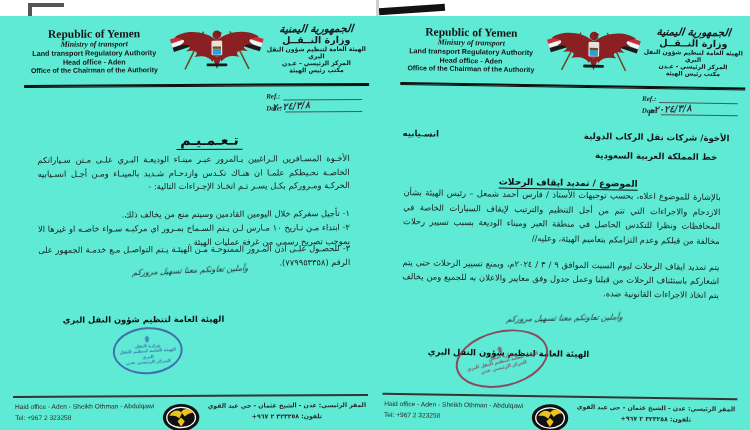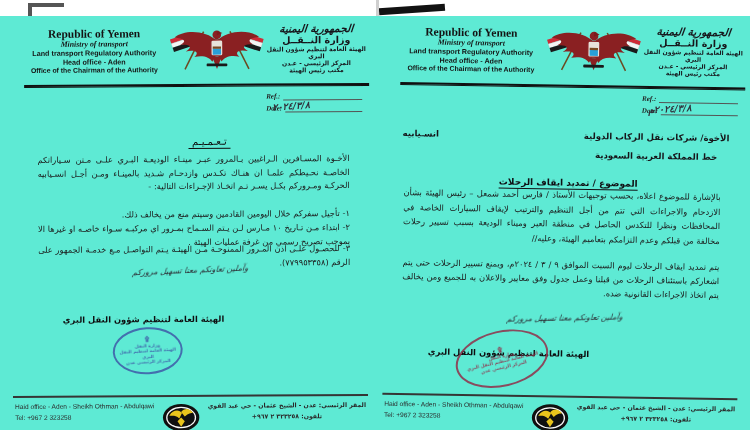--- a/index.html
+++ b/index.html
@@ -38,21 +38,21 @@
              font-size:7px; color:#222; }
   .rd-line { display:flex; align-items:flex-end; margin-bottom:4px; }
   .rd-fill { flex:1; border-bottom:0.8px solid #555; height:7px; margin-left:3px; }
   .hand-date { position:absolute; top:8px; left:6px; font-family:"DejaVu Sans", sans-serif;
                font-style:italic; font-size:9.5px; color:#31323c; transform:rotate(-4deg);
                letter-spacing:1px; white-space:nowrap; }
 
   
   .body-p { font-size:8.3px; color:#1b1b1b; text-align:justify; line-height:13.5px; }
   .title-wrap { position:absolute; top:114px; left:130px; width:160px; text-align:center; }
-  .circ-title { font-size:10px; font-weight:normal; color:#0d0d0d; letter-spacing:1px;
+  .circ-title { font-size:14px; font-weight:bold; color:#0d0d0d; letter-spacing:1px;
                 border-bottom:1.6px solid #0d0d0d; padding:0 4px 1px; }
   .intro { position:absolute; top:137px; right:25px; left:38px; }
   .item-1 { position:absolute; top:192px; right:25px; left:38px; }
   .item-2 { position:absolute; top:206px; right:25px; left:38px; }
   .item-3 { position:absolute; top:227px; right:25px; left:38px; }
   .closing { font-size:8px; color:#2b2c33; font-style:italic; text-align:center;
              transform:rotate(-2deg) skewX(-8deg); filter:blur(0.2px); white-space:nowrap; }
   .closing-l { position:absolute; top:250px; left:95px; width:190px; }
   .closing-r { position:absolute; top:297px; left:98px; width:190px; }
 

